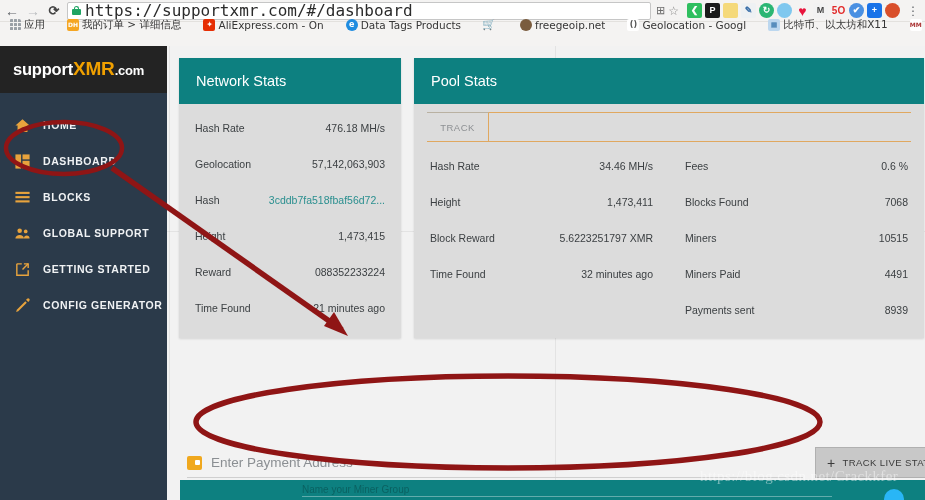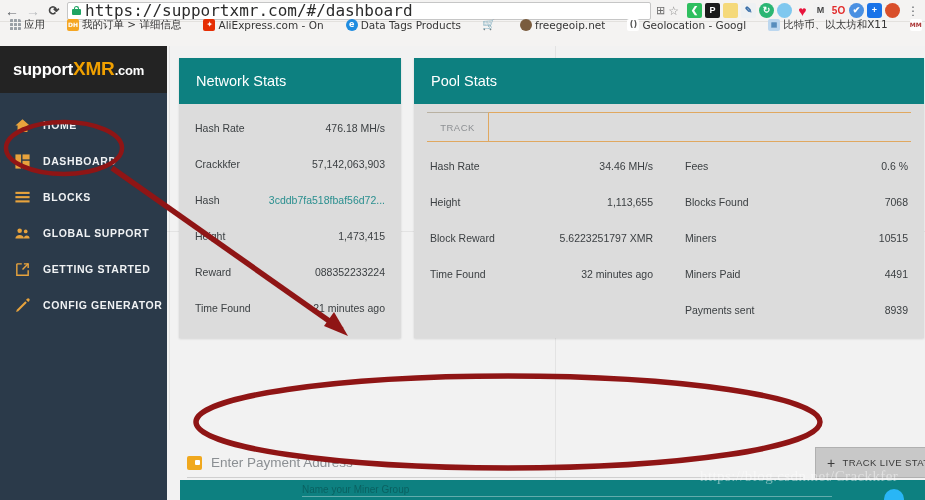--- a/index.html
+++ b/index.html
@@ -390,21 +390,21 @@
         <div class="card" id="network-card">
           <div class="card-header">
             <span class="card-title">Network Stats</span>
           </div>
           <div class="card-body">
             <div class="stat-row">
               <span class="stat-key">Hash Rate</span>
               <span class="stat-val">476.18 MH/s</span>
             </div>
             <div class="stat-row">
-              <span class="stat-key">Crackkfer</span>
+              <span class="stat-key">Geolocation</span>
               <span class="stat-val">57,142,063,903</span>
             </div>
             <div class="stat-row">
               <span class="stat-key">Hash</span>
               <span class="stat-val link">3cddb7fa518fbaf56d72...</span>
             </div>
             <div class="stat-row">
               <span class="stat-key">Height</span>
               <span class="stat-val">1,473,415</span>
             </div>
@@ -430,21 +430,21 @@
           </div>
 
           <div class="card-body pool-cols">
             <div class="pool-col">
               <div class="stat-row">
                 <span class="stat-key">Hash Rate</span>
                 <span class="stat-val">34.46 MH/s</span>
               </div>
               <div class="stat-row">
                 <span class="stat-key">Height</span>
-                <span class="stat-val">1,113,655</span>
+                <span class="stat-val">1,473,411</span>
               </div>
               <div class="stat-row">
                 <span class="stat-key">Block Reward</span>
                 <span class="stat-val">5.6223251797 XMR</span>
               </div>
               <div class="stat-row">
                 <span class="stat-key">Time Found</span>
                 <span class="stat-val">32 minutes ago</span>
               </div>
             </div>

